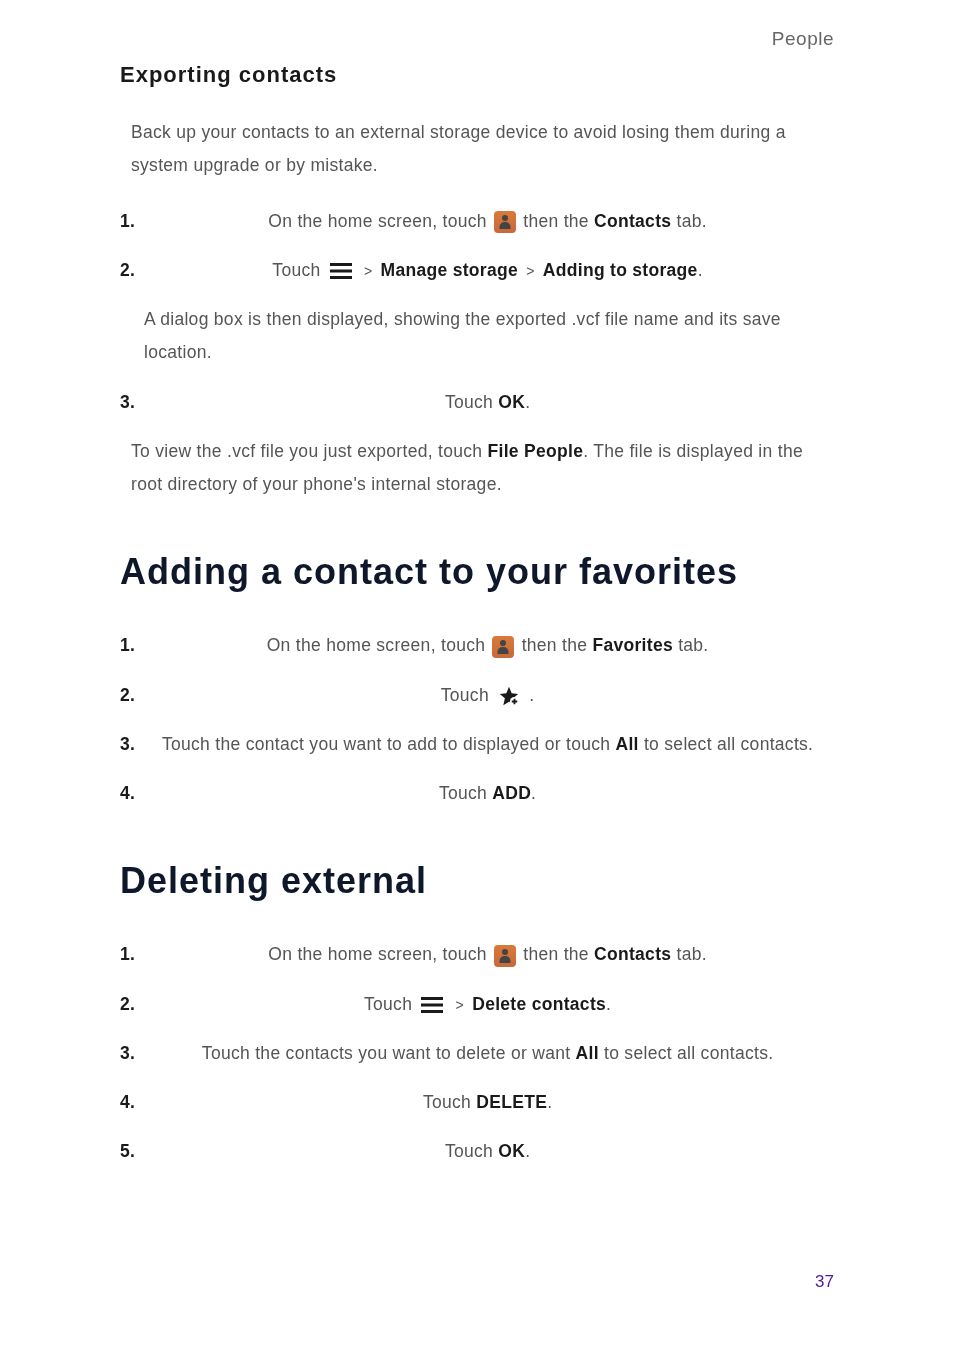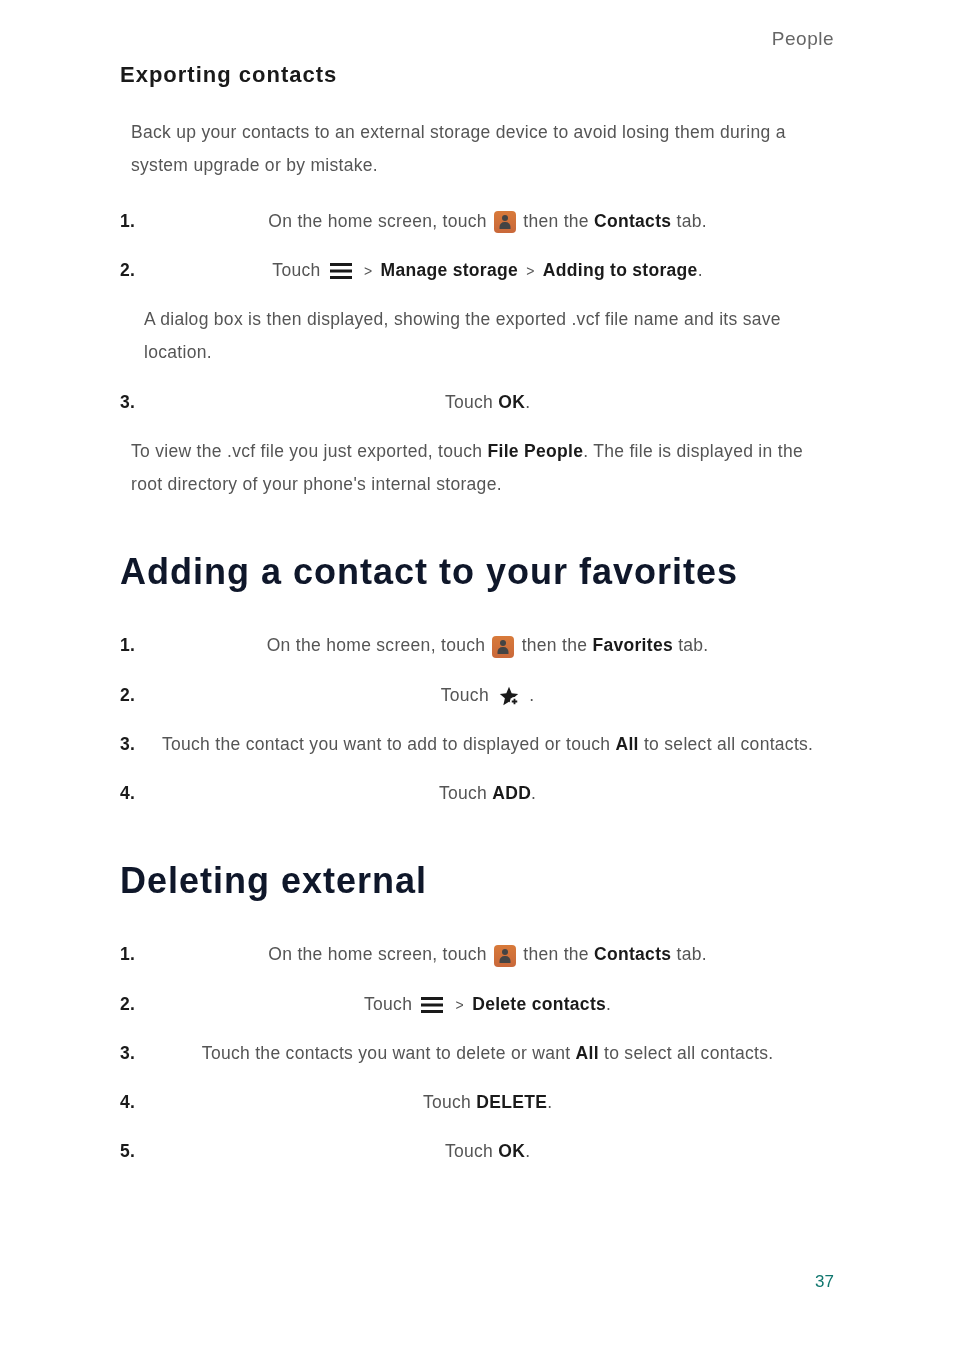--- a/index.html
+++ b/index.html
@@ -143,21 +143,21 @@
     }
     .star-svg {
       width: 22px;
       height: 22px;
     }
     .page-number {
       position: absolute;
       bottom: 60px;
       right: 120px;
       font-size: 17px;
-      color: #0f766e;
+      color: #4c1d95;
     }
     .gt {
       font-size: 14px;
       vertical-align: middle;
       margin: 0 3px;
     }
   </style>
 </head>
 <body>
 

